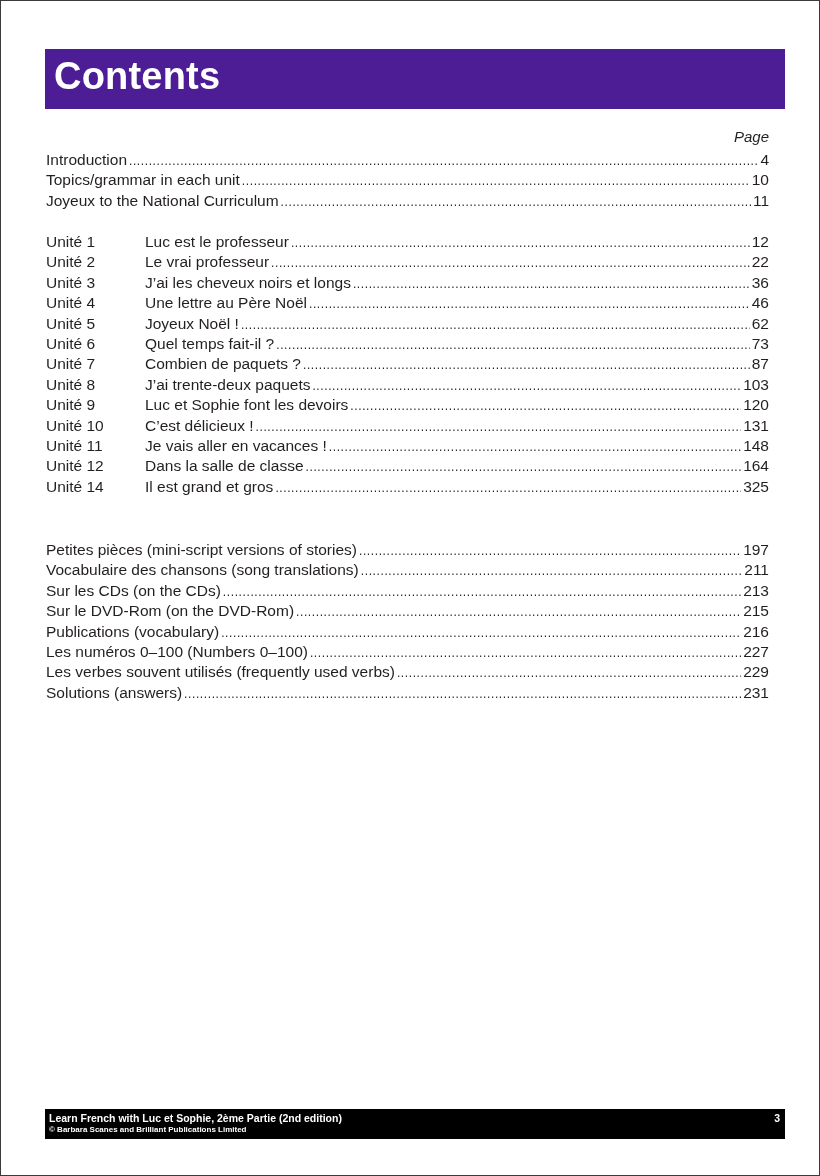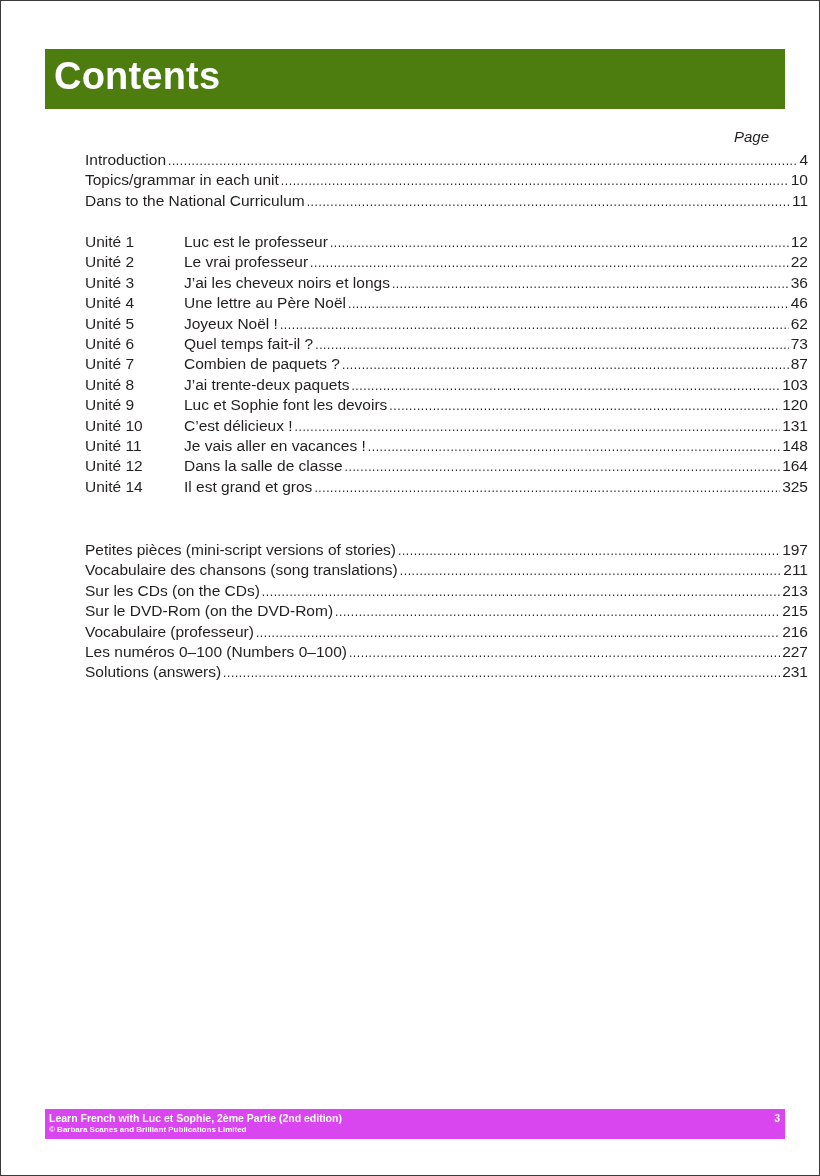--- a/index.html
+++ b/index.html
@@ -18,21 +18,21 @@
     .page-border {
       position: absolute;
       left: 0; top: 0;
       width: 818px; height: 1174px;
       border: 1px solid #3a3a3a;
     }
     .title-bar {
       position: absolute;
       left: 45px; top: 49px;
       width: 740px; height: 60px;
-      background: #4d7c0f;
+      background: #4c1d95;
       box-sizing: border-box;
     }
     .title-bar .title {
       position: absolute;
       left: 9px; top: 4px;
       font-size: 38px;
       font-weight: bold;
       color: #ffffff;
       letter-spacing: 0.2px;
       line-height: 46px;
@@ -40,21 +40,20 @@
     .page-col-label {
       position: absolute;
       right: 51px; top: 128px;
       font-size: 15px;
       font-style: italic;
     }
     .toc {
       position: absolute;
       left: 46px;
       width: 723px;
-      margin-left: 39px;
     }
     .toc-row {
       display: flex;
       align-items: baseline;
       height: 20.4px;
       font-size: 15.5px;
       line-height: 20.4px;
       white-space: nowrap;
     }
     .toc-row .unit {
@@ -80,21 +79,21 @@
       text-align: right;
     }
     .group-intro { top: 150px; }
     .group-units { top: 232px; }
     .group-extras { top: 540px; }
 
     .footer-bar {
       position: absolute;
       left: 45px; top: 1109px;
       width: 740px; height: 30px;
-      background: #d946ef;
+      background: #000000;
       color: #ffffff;
     }
     .footer-bar .footer-title {
       position: absolute;
       left: 4px; top: 3px;
       font-size: 10.5px;
       font-weight: bold;
     }
     .footer-bar .footer-copy {
       position: absolute;
@@ -125,21 +124,21 @@
     <span class="label">Introduction</span>
     <span class="leader"></span>
     <span class="page">4</span>
   </div>
   <div class="toc-row">
     <span class="label">Topics/grammar in each unit</span>
     <span class="leader"></span>
     <span class="page">10</span>
   </div>
   <div class="toc-row">
-    <span class="label">Dans to the National Curriculum</span>
+    <span class="label">Joyeux to the National Curriculum</span>
     <span class="leader"></span>
     <span class="page">11</span>
   </div>
 </div>
 
 <div class="toc group-units" id="units-group">
     <div class="toc-row">
       <span class="unit">Unité 1</span>
       <span class="label">Luc est le professeur</span>
       <span class="leader"></span>
@@ -234,28 +233,33 @@
       <span class="label">Sur les CDs (on the CDs)</span>
       <span class="leader"></span>
       <span class="page">213</span>
     </div>
     <div class="toc-row">
       <span class="label">Sur le DVD-Rom (on the DVD-Rom)</span>
       <span class="leader"></span>
       <span class="page">215</span>
     </div>
     <div class="toc-row">
-      <span class="label">Vocabulaire (professeur)</span>
+      <span class="label">Publications (vocabulary)</span>
       <span class="leader"></span>
       <span class="page">216</span>
     </div>
     <div class="toc-row">
       <span class="label">Les numéros 0–100 (Numbers 0–100)</span>
       <span class="leader"></span>
       <span class="page">227</span>
+    </div>
+    <div class="toc-row">
+      <span class="label">Les verbes souvent utilisés (frequently used verbs)</span>
+      <span class="leader"></span>
+      <span class="page">229</span>
     </div>
     <div class="toc-row">
       <span class="label">Solutions (answers)</span>
       <span class="leader"></span>
       <span class="page">231</span>
     </div>
   </div>
 
 <div class="footer-bar">
   <div class="footer-title">Learn French with Luc et Sophie, 2ème Partie (2nd edition)</div>

